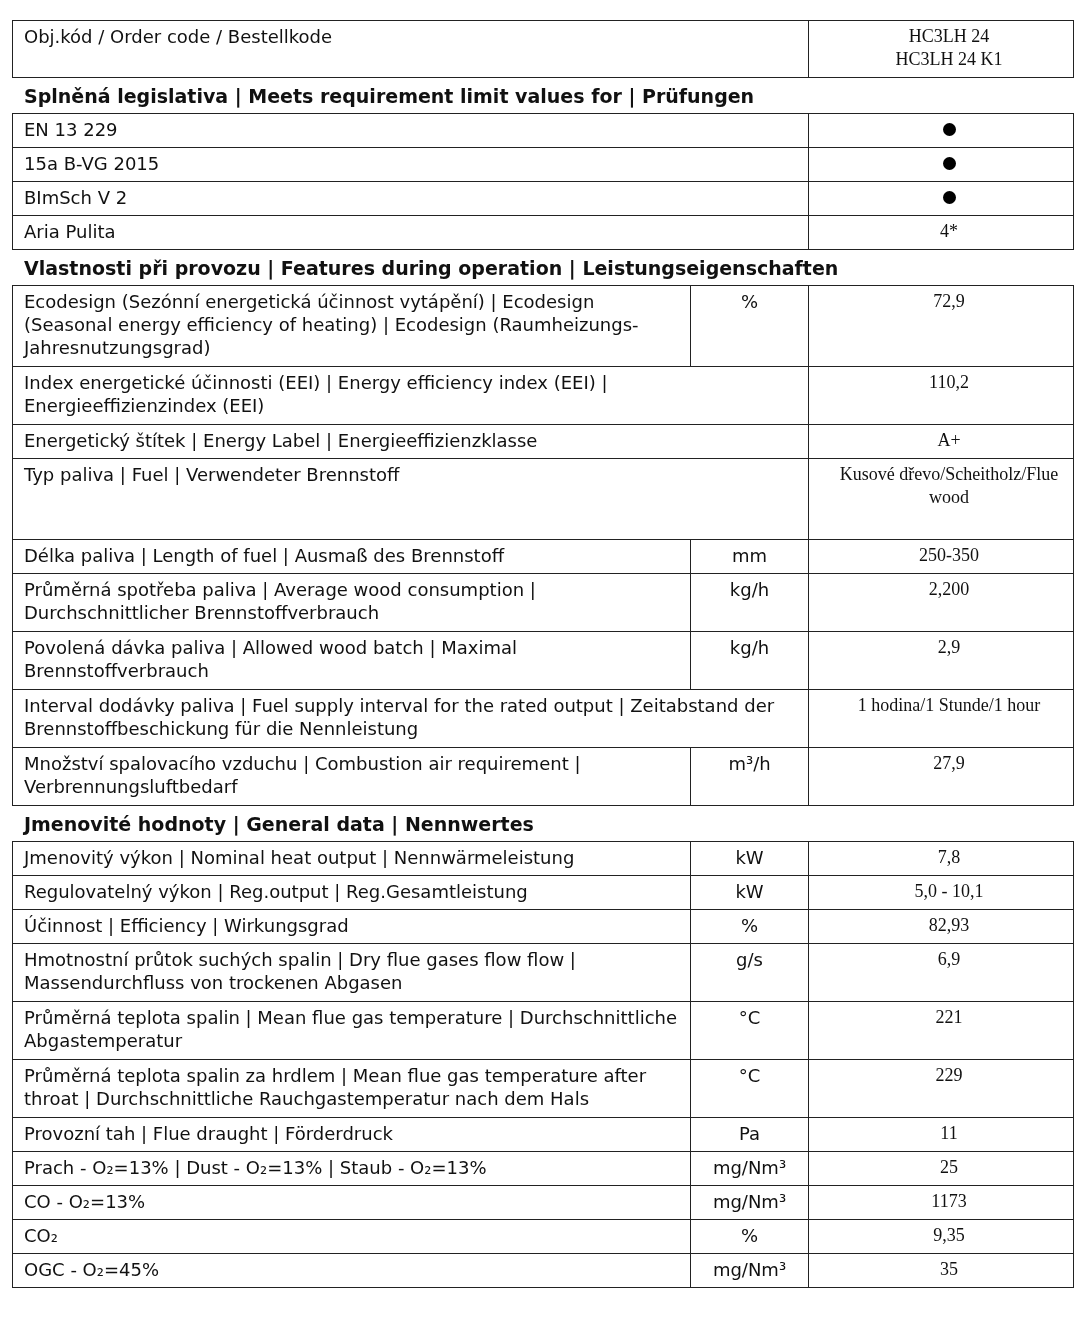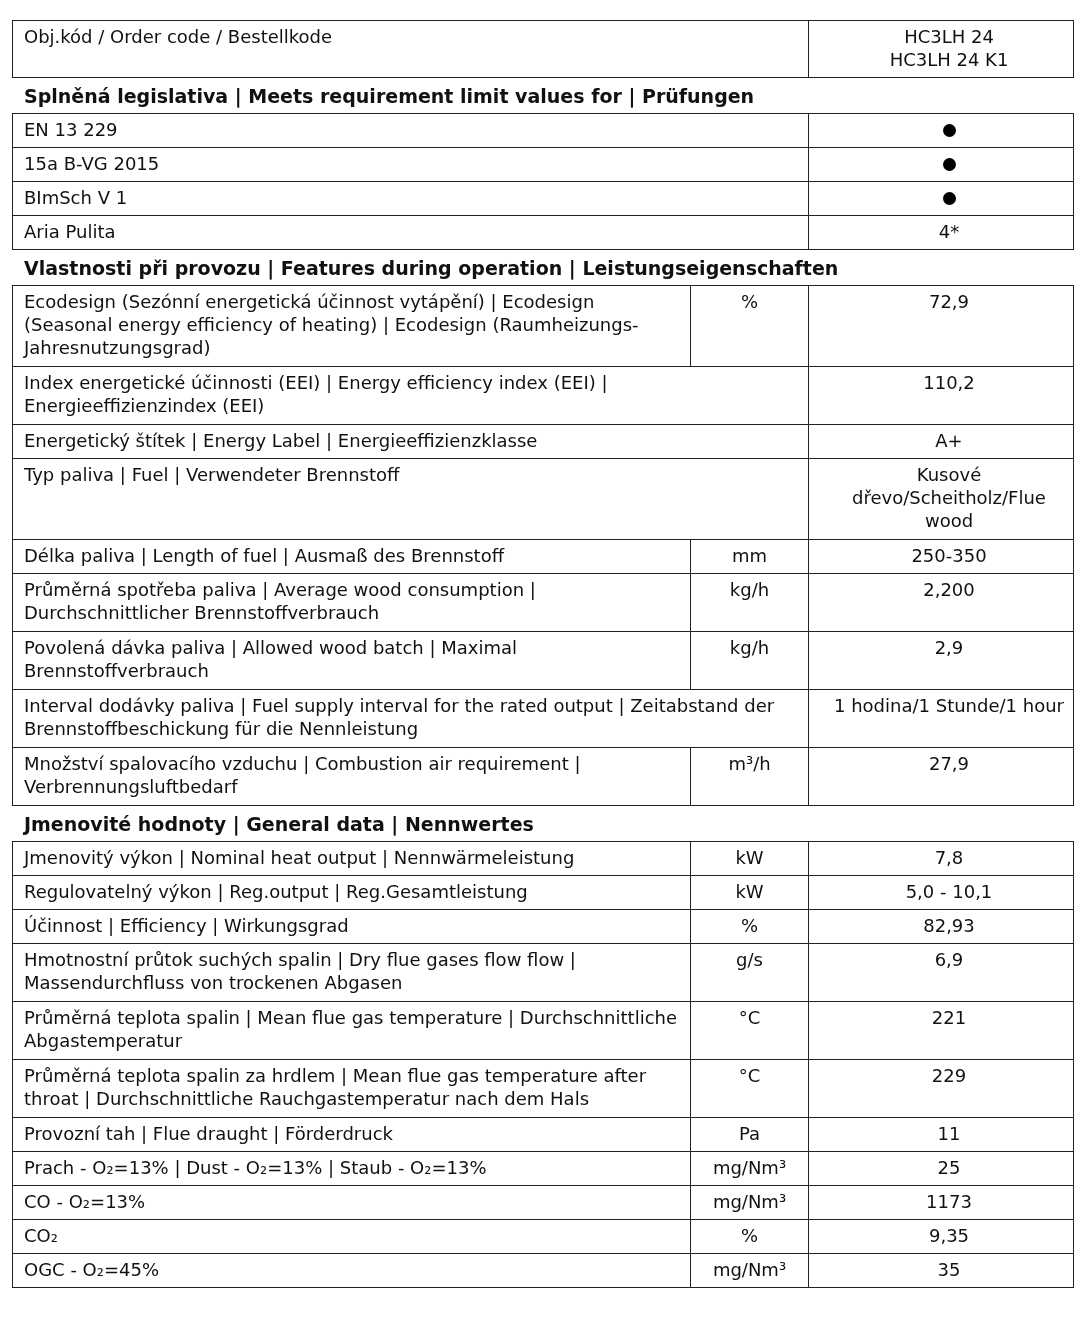--- a/index.html
+++ b/index.html
@@ -7,21 +7,21 @@
     width: 1084px; height: 1322px; position: relative; overflow: hidden;
     font-family: "DejaVu Sans", sans-serif; font-size: 18px; color: #111111;
   }
   .wrap { position: absolute; left: 12px; top: 20px; width: 1061px; }
   table { border-collapse: collapse; width: 1061px; table-layout: fixed; }
   td {
     border: 1.5px solid #222222; padding: 4px 11px 5px 11px; vertical-align: top;
     line-height: 23px; font-size: 18px;
   }
   td.unit { text-align: center; padding-left: 4px; padding-right: 4px; }
-  td.val { text-align: center; padding-left: 22px; padding-right: 6px; }
+  td.val { text-align: center; padding-left: 22px; padding-right: 6px; font-family: Liberation Serif, serif; }
   .section {
     font-weight: bold; font-size: 19px; padding: 6px 0 5px 12px; line-height: 24px;
   }
   .dot {
     display: inline-block; width: 13px; height: 13px; border-radius: 50%;
     background: #000000; vertical-align: middle; position: relative; top: -1px;
   }
   col.c1 { width: 678px; }
   col.c2 { width: 118px; }
   col.c3 { width: 265px; }
@@ -61,21 +61,21 @@
     <tbody>
         <tr class="r35">
       <td>EN 13 229</td>
       <td class="val"><span class="dot"></span></td>
     </tr>
     <tr class="r35">
       <td>15a B-VG 2015</td>
       <td class="val"><span class="dot"></span></td>
     </tr>
     <tr class="r35">
-      <td>BImSch V 1</td>
+      <td>BImSch V 2</td>
       <td class="val"><span class="dot"></span></td>
     </tr>
     <tr class="r35">
       <td>Aria Pulita</td>
       <td class="val">4*</td>
     </tr>
   </tbody>
     </table>
 
   <div class="section">Vlastnosti při provozu | Features during operation | Leistungseigenschaften</div>

